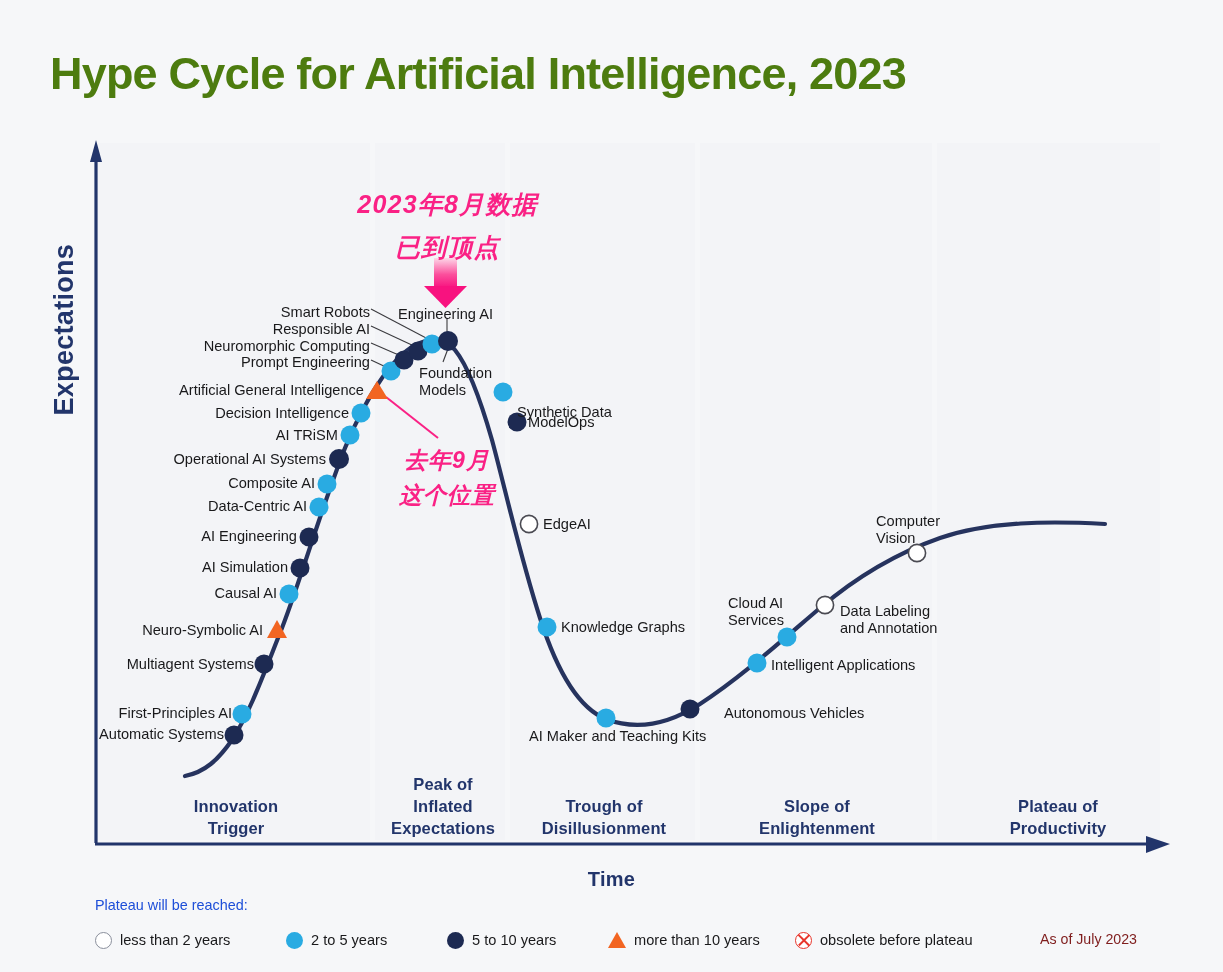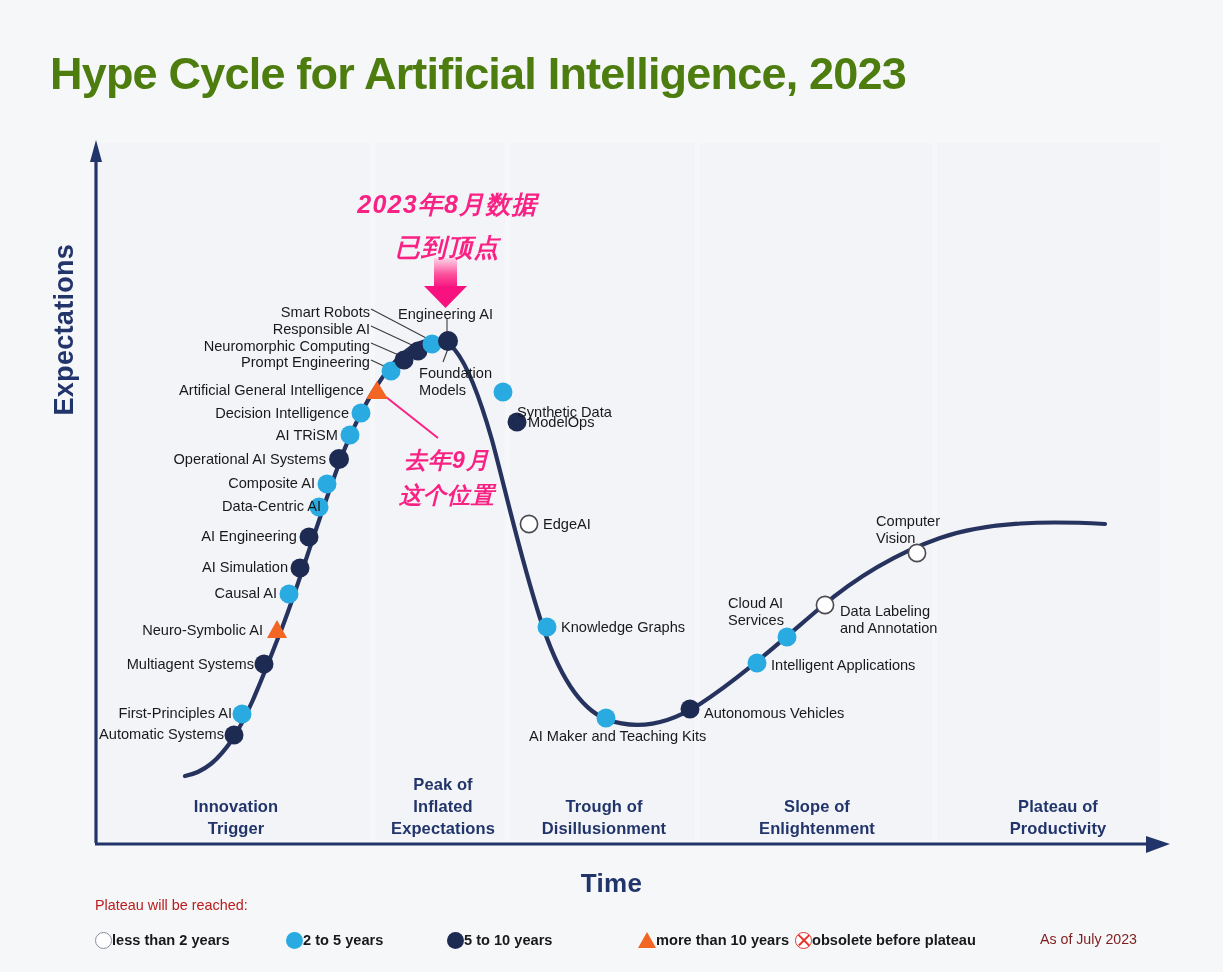--- a/index.html
+++ b/index.html
@@ -37,21 +37,21 @@
     transform-origin: center center;
     text-align: center;
     white-space: nowrap;
     letter-spacing: 0.3px;
   }
   .xlabel {
     position: absolute;
     left: 0; top: 868px;
     width: 1223px;
     text-align: center;
-    font-size: 26px;
+    font-size: 20px;
     font-weight: bold;
     color: #22356b;
     letter-spacing: 0.3px;
   }
 
   .phase {
     position: absolute;
     text-align: center;
     font-size: 16.5px;
     font-weight: bold;
@@ -91,24 +91,24 @@
     font-weight: bold;
     font-style: italic;
     line-height: 35px;
     letter-spacing: 1px;
   }
 
   .legend-title {
     position: absolute;
     left: 95px; top: 897px;
     font-size: 14.4px;
-    color: #b91c1c;
+    color: #1d4ed8;
   }
   .legend-row { position: absolute; left: 95px; top: 927px; width: 1060px; height: 26px; }
-  .lg-item { position: absolute; display: flex; align-items: center; height: 26px; font-weight: bold; }
+  .lg-item { position: absolute; display: flex; align-items: center; gap: 8px; height: 26px; }
   .lg-item span.txt { font-size: 14.6px; color: #19191b; white-space: nowrap; }
   .sw { width: 17px; height: 17px; flex: 0 0 17px; position: relative; }
   .sw.hollow { border-radius: 50%; background: #ffffff; border: 1.6px solid #8a8f9c; }
   .sw.cyan { border-radius: 50%; background: #29abe2; }
   .sw.navy { border-radius: 50%; background: #1d2a52; }
   .sw.tri {
     width: 0; height: 0; flex: 0 0 18px;
     border-left: 9px solid transparent;
     border-right: 9px solid transparent;
     border-bottom: 16px solid #f26522;
@@ -259,59 +259,59 @@
     <div>Productivity</div>
   </div>
 
   <div class="pt-label r" style="left:0px;   top:726px; width:224px;">Automatic Systems</div>
   <div class="pt-label r" style="left:0px;   top:705px; width:232px;">First-Principles AI</div>
   <div class="pt-label r" style="left:0px;   top:656px; width:254px;">Multiagent Systems</div>
   <div class="pt-label r" style="left:0px;   top:622px; width:263px;">Neuro-Symbolic AI</div>
   <div class="pt-label r" style="left:0px;   top:585px; width:277px;">Causal AI</div>
   <div class="pt-label r" style="left:0px;   top:559px; width:288px;">AI Simulation</div>
   <div class="pt-label r" style="left:0px;   top:528px; width:297px;">AI Engineering</div>
-  <div class="pt-label r" style="left:14px;   top:498px; width:307px;">Data-Centric AI</div>
+  <div class="pt-label r" style="left:0px;   top:498px; width:307px;">Data-Centric AI</div>
   <div class="pt-label r" style="left:0px;   top:475px; width:315px;">Composite AI</div>
   <div class="pt-label r" style="left:0px;top:451px; width:326px;">Operational AI Systems</div>
   <div class="pt-label r" style="left:0px;   top:427px; width:338px;">AI TRiSM</div>
   <div class="pt-label r" style="left:0px; top:405px; width:349px;">Decision Intelligence</div>
   <div class="pt-label r" style="left:0px; top:382px; width:364px;">Artificial General Intelligence</div>
   <div class="pt-label r" style="left:0px;   top:354px; width:370px;">Prompt Engineering</div>
   <div class="pt-label r" style="left:0px;top:338px; width:370px;">Neuromorphic Computing</div>
   <div class="pt-label r" style="left:0px;   top:321px; width:370px;">Responsible AI</div>
   <div class="pt-label r" style="left:0px;   top:304px; width:370px;">Smart Robots</div>
 
   <div class="pt-label" style="left:398px; top:306px;">Engineering AI</div>
   <div class="pt-label" style="left:419px; top:365px; width:84px; white-space:normal;">Foundation Models</div>
   <div class="pt-label" style="left:517px; top:384px;margin-top:20px;">Synthetic Data</div>
   <div class="pt-label" style="left:528px; top:414px;">ModelOps</div>
   <div class="pt-label" style="left:543px; top:516px;">EdgeAI</div>
   <div class="pt-label" style="left:561px; top:619px;">Knowledge Graphs</div>
   <div class="pt-label" style="left:529px; top:728px;">AI Maker and Teaching Kits</div>
-  <div class="pt-label" style="left:704px; top:705px;">Autonomous Vehicles</div>
+  <div class="pt-label" style="left:724px; top:705px;">Autonomous Vehicles</div>
   <div class="pt-label" style="left:771px; top:657px;">Intelligent Applications</div>
   <div class="pt-label" style="left:728px; top:595px; width:76px; white-space:normal;">Cloud AI Services</div>
   <div class="pt-label" style="left:840px; top:603px; width:118px; white-space:normal;">Data Labeling and Annotation</div>
   <div class="pt-label" style="left:876px; top:513px; width:80px; white-space:normal;">Computer Vision</div>
 
   <div class="legend-title">Plateau will be reached:</div>
   <div class="legend-row">
     <div class="lg-item" style="left:0px;">
       <span class="sw hollow"></span>
       <span class="txt">less than 2 years</span>
     </div>
     <div class="lg-item" style="left:191px;">
       <span class="sw cyan"></span>
       <span class="txt">2 to 5 years</span>
     </div>
     <div class="lg-item" style="left:352px;">
       <span class="sw navy"></span>
       <span class="txt">5 to 10 years</span>
     </div>
-    <div class="lg-item" style="left:543px;">
+    <div class="lg-item" style="left:513px;">
       <span class="sw tri"></span>
       <span class="txt">more than 10 years</span>
     </div>
     <div class="lg-item" style="left:700px;">
       <span class="sw obs"></span>
       <span class="txt">obsolete before plateau</span>
     </div>
   </div>
   <div class="asof">As of July 2023</div>
 

